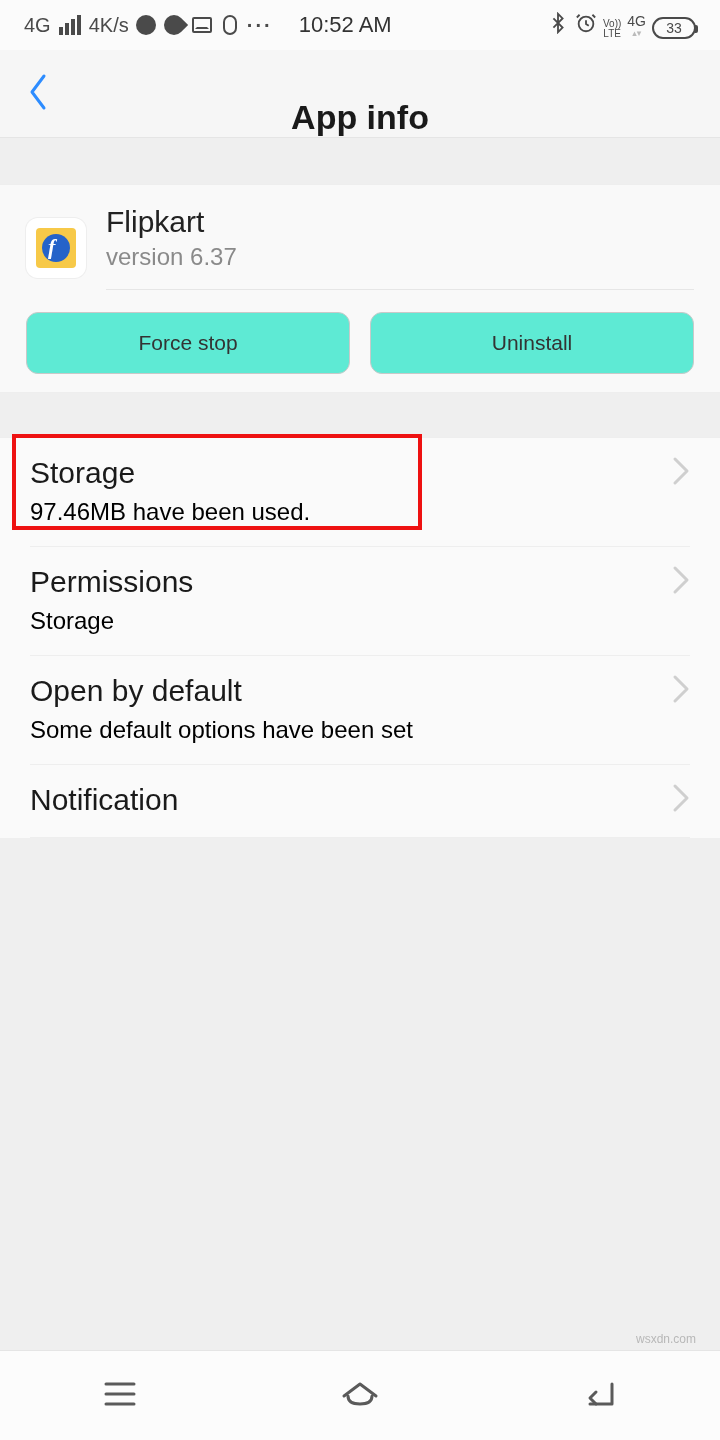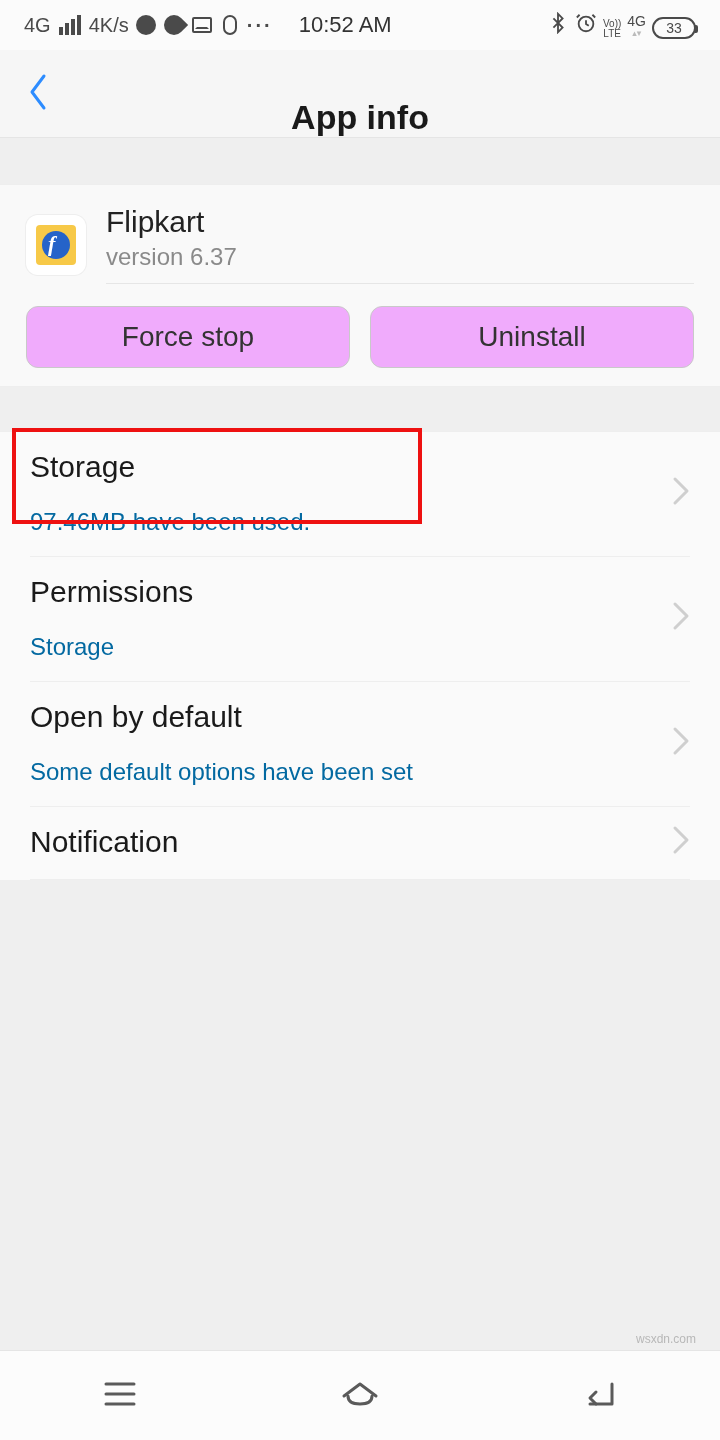--- a/index.html
+++ b/index.html
@@ -71,43 +71,43 @@
       background:#f9f9f9; padding: 12px 18px 18px; border-top:1px solid #eee; border-bottom:1px solid #eee;
     }
     .app-head { display:flex; align-items:center; gap:20px; padding: 8px 8px 14px; }
     .app-icon {
       width:60px; height:60px; border-radius:12px; background:#fff;
       display:flex; align-items:center; justify-content:center; box-shadow:0 0 0 1px #eee;
     }
     .fk-outer { width:40px; height:40px; background:#f7c948; border-radius:4px; display:flex; align-items:center; justify-content:center;}
     .fk-inner { width:28px; height:28px; background:#2563c9; border-radius:50%; position:relative;}
     .fk-inner::after{content:"f";color:#fff;font-style:italic;font-weight:bold;font-family:Georgia,serif;position:absolute;left:6px;top:0;font-size:22px;}
-    .app-text { flex:1; border-bottom:1px solid #e6e6e6; padding-bottom:12px;}
+    .app-text { flex:1; border-bottom:1px solid #e6e6e6; padding-bottom:18px;}
     .app-name { font-size:30px; color:#222; font-weight:500; }
     .app-version { font-size:24px; color:#8a8a8a; margin-top:4px; }
     .btn-row { display:flex; gap:20px; margin: 8px 8px 0; }
     .pill-btn {
-      flex:1; height:62px; border:1px solid #c9c9c9; border-radius:12px; background:#f0abfc;
-      font-size:28px; color:#333; display:flex; align-items:center; justify-content:center;
+      flex:1; height:62px; border:1px solid #c9c9c9; border-radius:12px; background:#5eead4;
+      font-size:21px; color:#333; display:flex; align-items:center; justify-content:center;
     }
 
     .gap2 { height: 44px; background:#efefef; }
 
     
     .list { background:#fafafa; }
     .row {
-      padding: 18px 30px 20px; display:flex; align-items:center;
+      padding: 18px 30px 20px; display:flex; 
       position:relative; background:#fafafa;
     }
     .row + .row { border-top: 1px solid #eee; margin: 0 30px; padding-left:0; padding-right:0; }
     .row:first-child { border-top:1px solid #eee; }
     .row:last-child { border-bottom:1px solid #eee; }
     .row-body { flex:1; }
     .row-title { font-size:30px; color:#1a1a1a; }
-    .row-sub { font-size:24px; color:#0369a1; margin-top:24px; }
+    .row-sub { font-size:24px; color:#000000; margin-top:8px; }
     .chev { color:#cfcfcf; }
     .chev svg { width:18px; height:30px; }
     .hl { position:absolute; left:12px; top:-4px; width:410px; height:96px; border:4px solid #e11; pointer-events:none; }
 
     
     .navbar {
       position:absolute; left:0; right:0; bottom:0; height:90px; background:#fcfcfc;
       border-top:1px solid #e5e5e5; display:flex; align-items:center; justify-content:space-around;
     }
     .nav-ico svg { width:44px; height:44px; stroke:#5a5a5a; }

